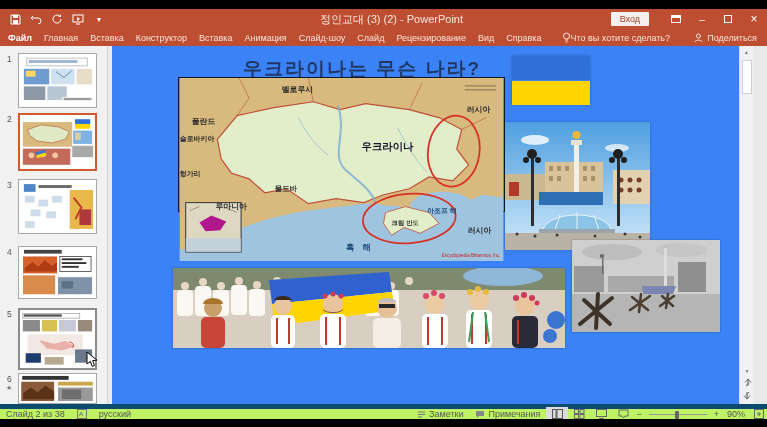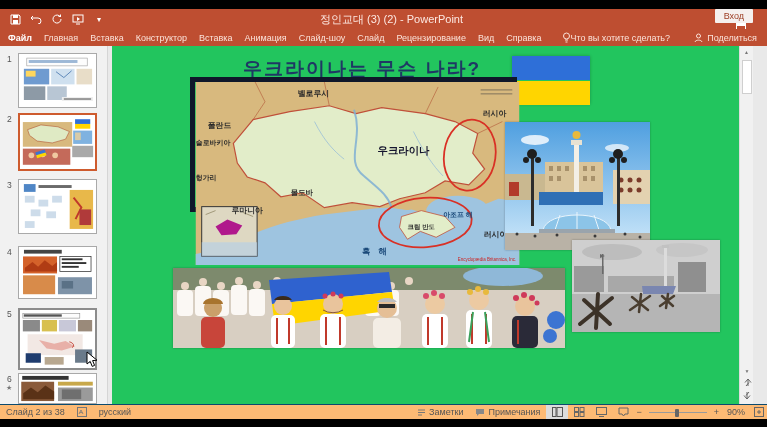--- a/index.html
+++ b/index.html
@@ -5,21 +5,21 @@
   html,body{margin:0;padding:0;background:#000;}
   *{box-sizing:border-box;}
   .screen{position:relative;width:767px;height:427px;background:#000;overflow:hidden;
           font-family:"Liberation Sans",sans-serif;-webkit-font-smoothing:antialiased;}
   
   .titlebar{position:absolute;top:9px;left:0;width:767px;height:20px;background:#BE4E31;
             display:flex;align-items:center;color:#fff;}
   .qat{display:flex;align-items:center;gap:9px;padding-left:9px;}
   .qat .ic{width:12px;height:12px;display:flex;align-items:center;justify-content:center;}
   .win-title{position:absolute;left:16px;right:0;text-align:center;font-size:11px;color:#fde8e2;pointer-events:none;}
-  .tb-right{margin-left:auto;display:flex;align-items:center;gap:0;height:100%;flex-direction:column;}
+  .tb-right{margin-left:auto;display:flex;align-items:center;gap:0;height:100%;}
   .signin-btn{background:#f5f0ee;color:#9c3c22;font-size:9px;padding:2px 9px;border-radius:1px;margin-right:14px;}
   .winbtn{width:26px;height:100%;display:flex;align-items:center;justify-content:center;font-size:10px;color:#fff;}
   .restore-box{width:8px;height:8px;border:1px solid #fff;display:inline-block;}
   .ribbonopt-box{width:10px;height:8px;border:1px solid #fff;border-top-width:3px;display:inline-block;}
   
   .tabsbar{position:absolute;top:29px;left:0;width:767px;height:17px;background:#BE4E31;
            display:flex;align-items:center;color:#fbe3da;font-size:9px;}
   .tabsbar .tab{padding:0 6px;white-space:nowrap;}
   .tabsbar .tab.file{font-weight:bold;color:#fff;margin-left:2px;}
   .tellme{display:flex;align-items:center;gap:0;margin-left:14px;color:#fbe3da;}
@@ -29,40 +29,40 @@
   
   .thumbs{position:absolute;left:0;top:0;width:108px;height:358px;background:#F1F1F1;border-right:1px solid #d5d5d5;}
   .thumb-num{position:absolute;left:7px;font-size:8.5px;color:#555;}
   .thumb{position:absolute;left:18px;width:79px;background:#fff;border:1px solid #a9a9a9;overflow:hidden;}
   .thumb.sel{border:2px solid #CE5B2E;}
   .thumb.hov{border:2px solid #8c8c8c;}
   .thumb svg{display:block;width:100%;height:100%;}
   .anim-star{position:absolute;left:6px;font-size:7px;color:#777;}
   
   .editor{position:absolute;left:109px;top:0;width:644px;height:358px;background:#E9E9E9;}
-  .slide{position:absolute;left:3px;top:0;width:632px;height:358px;background:#22c55e;}
+  .slide{position:absolute;left:3px;top:0;width:632px;height:358px;background:#3b82f6;}
   .slide-title{position:absolute;left:50px;top:10px;width:400px;text-align:center;
                font-size:19px;font-weight:bold;letter-spacing:2px;color:#1F3864;}
   .flag{position:absolute;left:400px;top:10px;width:78px;height:48px;box-shadow:0 0 3px rgba(0,0,0,.25);}
   .flag .b{height:24px;background:#2E6FD8;}
   .flag .y{height:24px;background:#FFD500;margin-top:1px;}
-  .mapbox{position:absolute;left:78px;top:31px;width:327px;height:135px;border:5px solid #0f172a;}
+  .mapbox{position:absolute;left:66px;top:31px;width:327px;height:135px;border:1px solid #0f172a;}
   .photo{position:absolute;overflow:hidden;box-shadow:0 0 2px rgba(0,0,0,.3);background:#ddd;}
   .photo svg{display:block;width:100%;height:100%;}
   
   .vscroll{position:absolute;right:0;top:0;width:14px;height:358px;background:#F1F1F1;border-left:1px solid #dcdcdc;
            font-size:7px;color:#777;text-align:center;}
   .vs-arrow{height:12px;line-height:12px;}
   .vs-thumb{position:absolute;left:2px;top:14px;width:10px;height:34px;background:#fff;border:1px solid #cfcfcf;}
   .vs-bottom{position:absolute;bottom:0;left:0;width:14px;}
   .vs-bottom div{height:13px;line-height:13px;}
   
   .cursor{position:absolute;left:86px;top:305px;width:13px;height:17px;z-index:50;}
   
-  .statusbar{position:absolute;top:404px;left:0;width:767px;height:15px;background:#fdba74;border-top:1px solid #0c4a6e;
+  .statusbar{position:absolute;top:404px;left:0;width:767px;height:15px;background:#bef264;border-top:5px solid #0c4a6e;
              display:flex;align-items:center;font-size:9px;color:#555;}
   .sb-item{display:flex;align-items:center;gap:3px;padding:0 6px;white-space:nowrap;}
   .sb-right{margin-left:auto;display:flex;align-items:center;}
   .viewbtn{width:22px;height:15px;display:flex;align-items:center;justify-content:center;}
   .viewbtn.sel{background:#dcdcdc;}
   .zoom-track{position:relative;width:58px;height:1px;background:#9a9a9a;margin:0 5px;}
   .zoom-thumb{position:absolute;left:26px;top:-3px;width:4px;height:8px;background:#666;border-radius:1px;}
   .fitbtn{width:16px;height:15px;display:flex;align-items:center;justify-content:center;}
   .blackstrip{position:absolute;left:0;width:767px;background:#000;}
 </style>

